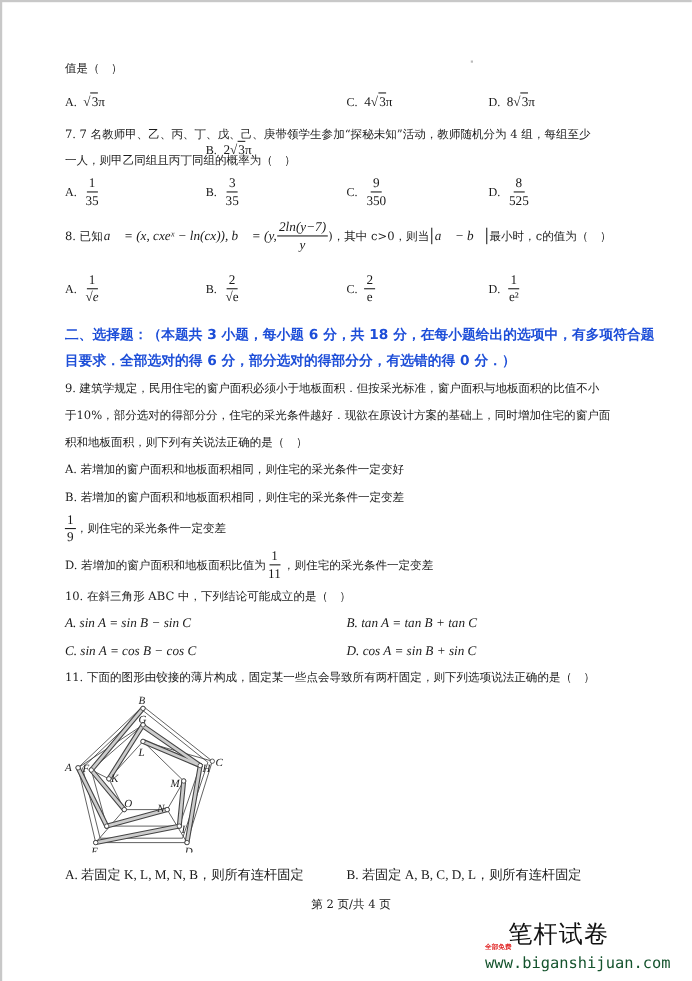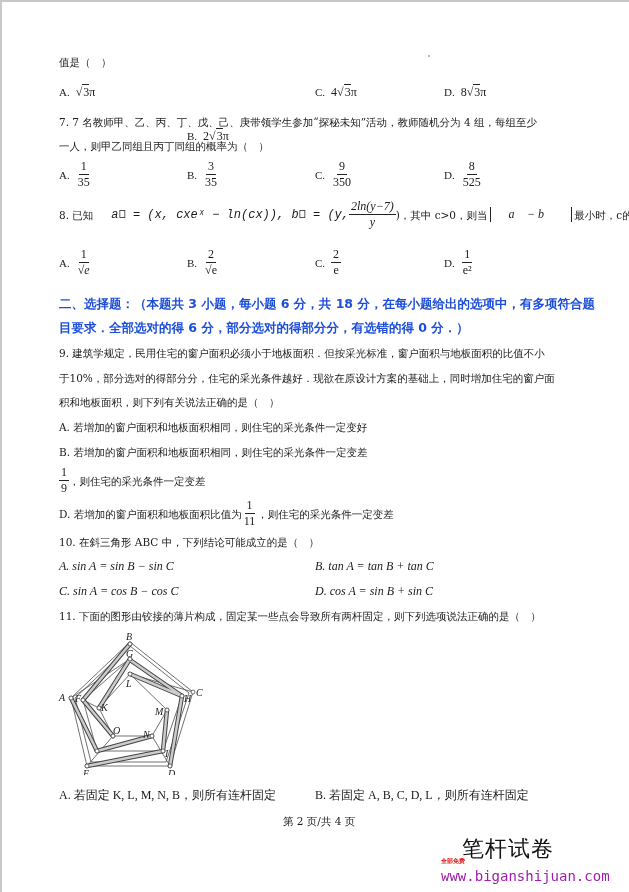--- a/index.html
+++ b/index.html
@@ -16,21 +16,21 @@
   .m { font-family: "Liberation Serif", "DejaVu Serif", serif; font-size: 12px; }
   .i { font-style: italic; }
   .frac { display: inline-flex; flex-direction: column; align-items: center; vertical-align: middle; font-family: "Liberation Serif", serif; font-size: 12px; line-height: 13px; }
   .frac .num { padding: 0 2px 1px; border-bottom: 1px solid #222; }
   .frac .den { padding: 1px 2px 0; }
   .sqrt { border-top: 1px solid #222; padding-left: 1px; }
   .sec-head { font-family: "DejaVu Sans", "Liberation Sans", sans-serif; font-weight: bold; font-size: 12.5px; line-height: 16px; color: #1d4ed8; }
   .opt-label { font-family: "Liberation Serif", serif; font-size: 11px; margin-right: 6px; }
   .footer { font-size: 10.5px; }
   .wm-title { font-family: "DejaVu Sans", sans-serif; font-size: 22px; color: #111; letter-spacing: 1px; }
-  .wm-url { font-family: "DejaVu Sans Mono", "Liberation Mono", monospace; font-size: 14px; color: #a21caf; }
+  .wm-url { font-family: "DejaVu Sans Mono", "Liberation Mono", monospace; font-size: 14px; color: #14532d; }
   .wm-badge { font-family: "DejaVu Sans", sans-serif; font-size: 6px; color: #e02020; font-weight: bold; }
   .dot { width: 2px; height: 2px; background: #bbb; }
 </style>
 </head>
 <body>
 
 <div class="page-frame"></div>
 <div class="abs dot" style="left:428px; top:55px;"></div>
 
 <div class="abs t" style="left:59px; top:55px;">值是（　）</div>
@@ -73,27 +73,27 @@
 <div class="abs" style="left:444px; top:160px; display:flex; align-items:center;">
   <span class="opt-label">D.</span>
   <span class="frac">
       <span class="num">8</span>
       <span class="den">525</span>
     </span>
 </div>
 
 <div class="abs" style="left:59px; top:200px; display:flex; align-items:center;">
   <span class="t">8. 已知</span>
-  <span class="m i" style="margin-left:18px;font-family:Liberation Mono, monospace;">a⃗ = (x, cxeˣ − ln(cx)), b⃗ = (y,</span>
+  <span class="m i" style="margin-left:1px;">a⃗ = (x, cxeˣ − ln(cx)), b⃗ = (y,</span>
   <span class="frac i">
       <span class="num">2ln(y−7)</span>
       <span class="den">y</span>
     </span>
   <span class="t">)，其中 c&gt;0，则当</span>
-  <span class="m i" style="border-left:1px solid #222; border-right:1px solid #222; padding:0 18px; margin:0 2px;">a⃗ − b⃗</span>
+  <span class="m i" style="border-left:1px solid #222; border-right:1px solid #222; padding:0 2px; margin:0 2px;">a⃗ − b⃗</span>
   <span class="t">最小时，c的值为（　）</span>
 </div>
 <div class="abs" style="left:59px; top:248px; display:flex; align-items:center;">
   <span class="opt-label">A.</span>
   <span class="frac">
       <span class="num">1</span>
       <span class="den i">√e</span>
     </span>
 </div>
 <div class="abs" style="left:187px; top:248px; display:flex; align-items:center;">

